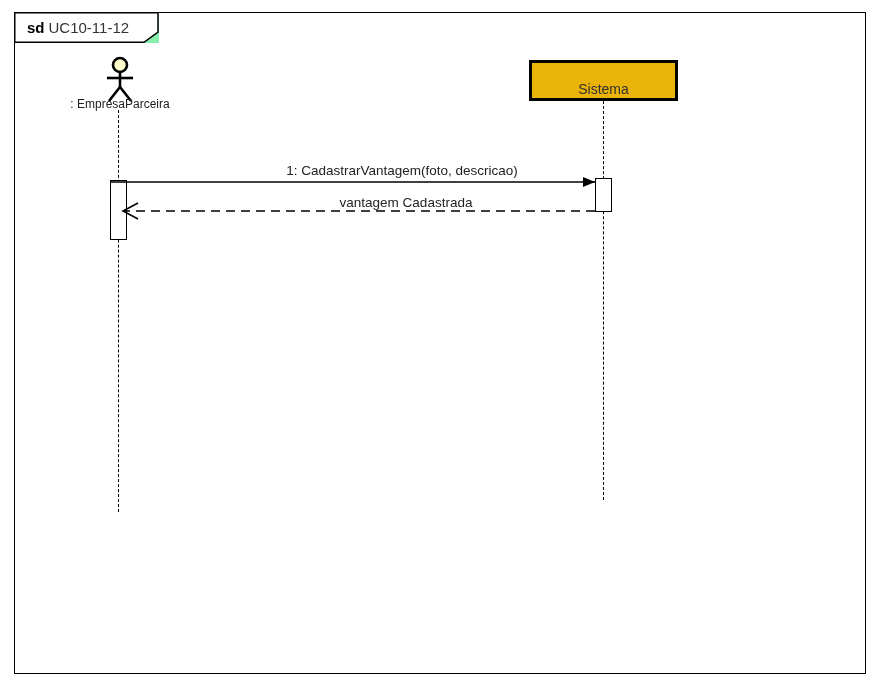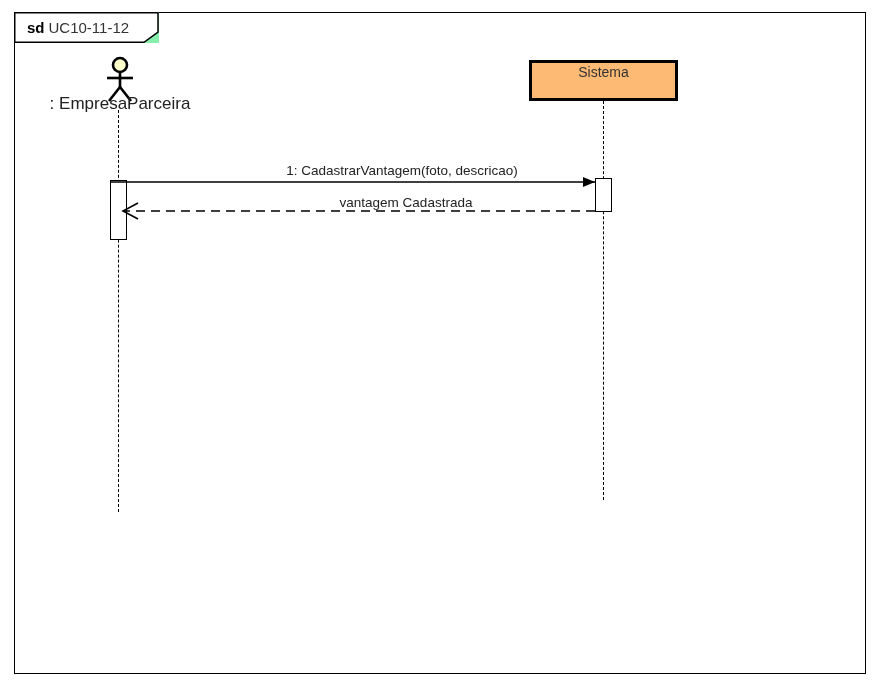--- a/index.html
+++ b/index.html
@@ -81,38 +81,38 @@
     height: 44px;
   }
   .actor svg { display: block; }
 
   .actor-label {
     position: absolute;
     left: 40px;
     top: 95px;
     width: 160px;
     text-align: center;
-    font-size: 17px;
+    font-size: 12px;
     line-height: 18px;
     white-space: nowrap;
     color: #222222;
   }
 
   
   .participant-box {
     position: absolute;
     left: 529px;
     top: 60px;
     width: 149px;
     height: 41px;
-    background: #fdba74;
+    background: #eab308;
     border: 3px solid #000000;
     box-sizing: border-box;
     display: flex;
-    align-items: flex-start;
+    align-items: flex-end;
     justify-content: center;
   }
   .participant-label {
     font-size: 14px;
     line-height: 18px;
     color: #333333;
     white-space: nowrap;
   }
 
   

